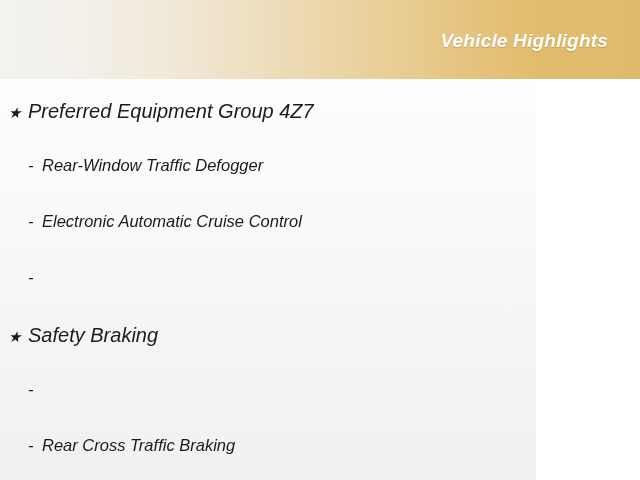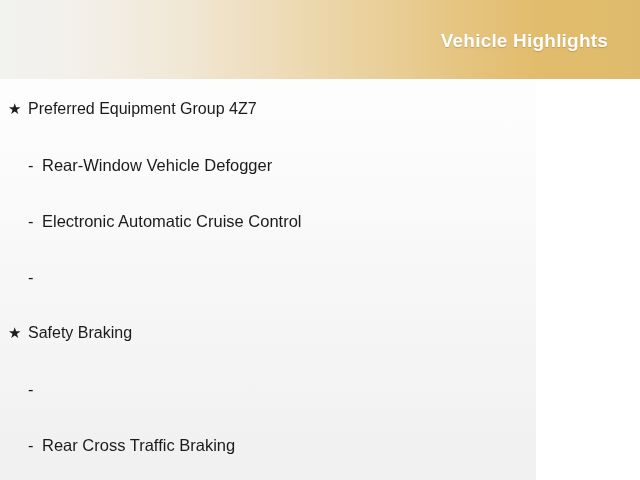--- a/index.html
+++ b/index.html
@@ -12,20 +12,21 @@
     font-family: "Liberation Sans", sans-serif;
     background: #ffffff;
     overflow: hidden;
   }
   .page {
     position: relative;
     width: 536px;
     height: 480px;
     background: linear-gradient(to bottom, #ffffff 0%, #fbfbfb 35%, #f4f4f4 75%, #f0f0f0 100%);
     box-sizing: border-box;
+    font-style: italic;
   }
   .header-band {
     position: relative;
     width: 640px;
     height: 79px;
     background: linear-gradient(to right,
        #f2f2f0 0%,
        #f3f0ea 12%,
        #f1e9d9 26%,
        #eeddbc 42%,
@@ -70,21 +71,21 @@
     line-height: 1;
     text-align: left;
   }
   .label {
     font-size: 16.5px;
     color: #1b1b1b;
     line-height: 1;
     white-space: nowrap;
   }
   .item.group .label {
-    font-size: 16px;
+    font-size: 20px;
   }
   .dash {
     width: 14px;
     flex: 0 0 14px;
     font-size: 16.5px;
     color: #1b1b1b;
     line-height: 1;
   }
   .list {
     padding-top: 22px;
@@ -101,21 +102,21 @@
 
   <div class="content list">
 
     <div class="item group">
       <span class="bullet">★</span>
       <span class="label">Preferred Equipment Group 4Z7</span>
     </div>
 
     <div class="item sub">
       <span class="dash">-</span>
-      <span class="label">Rear-Window Vehicle Defogger</span>
+      <span class="label">Rear-Window Traffic Defogger</span>
     </div>
 
     <div class="item sub">
       <span class="dash">-</span>
       <span class="label">Electronic Automatic Cruise Control</span>
     </div>
 
     <div class="item sub">
       <span class="dash">-</span>
     </div>

